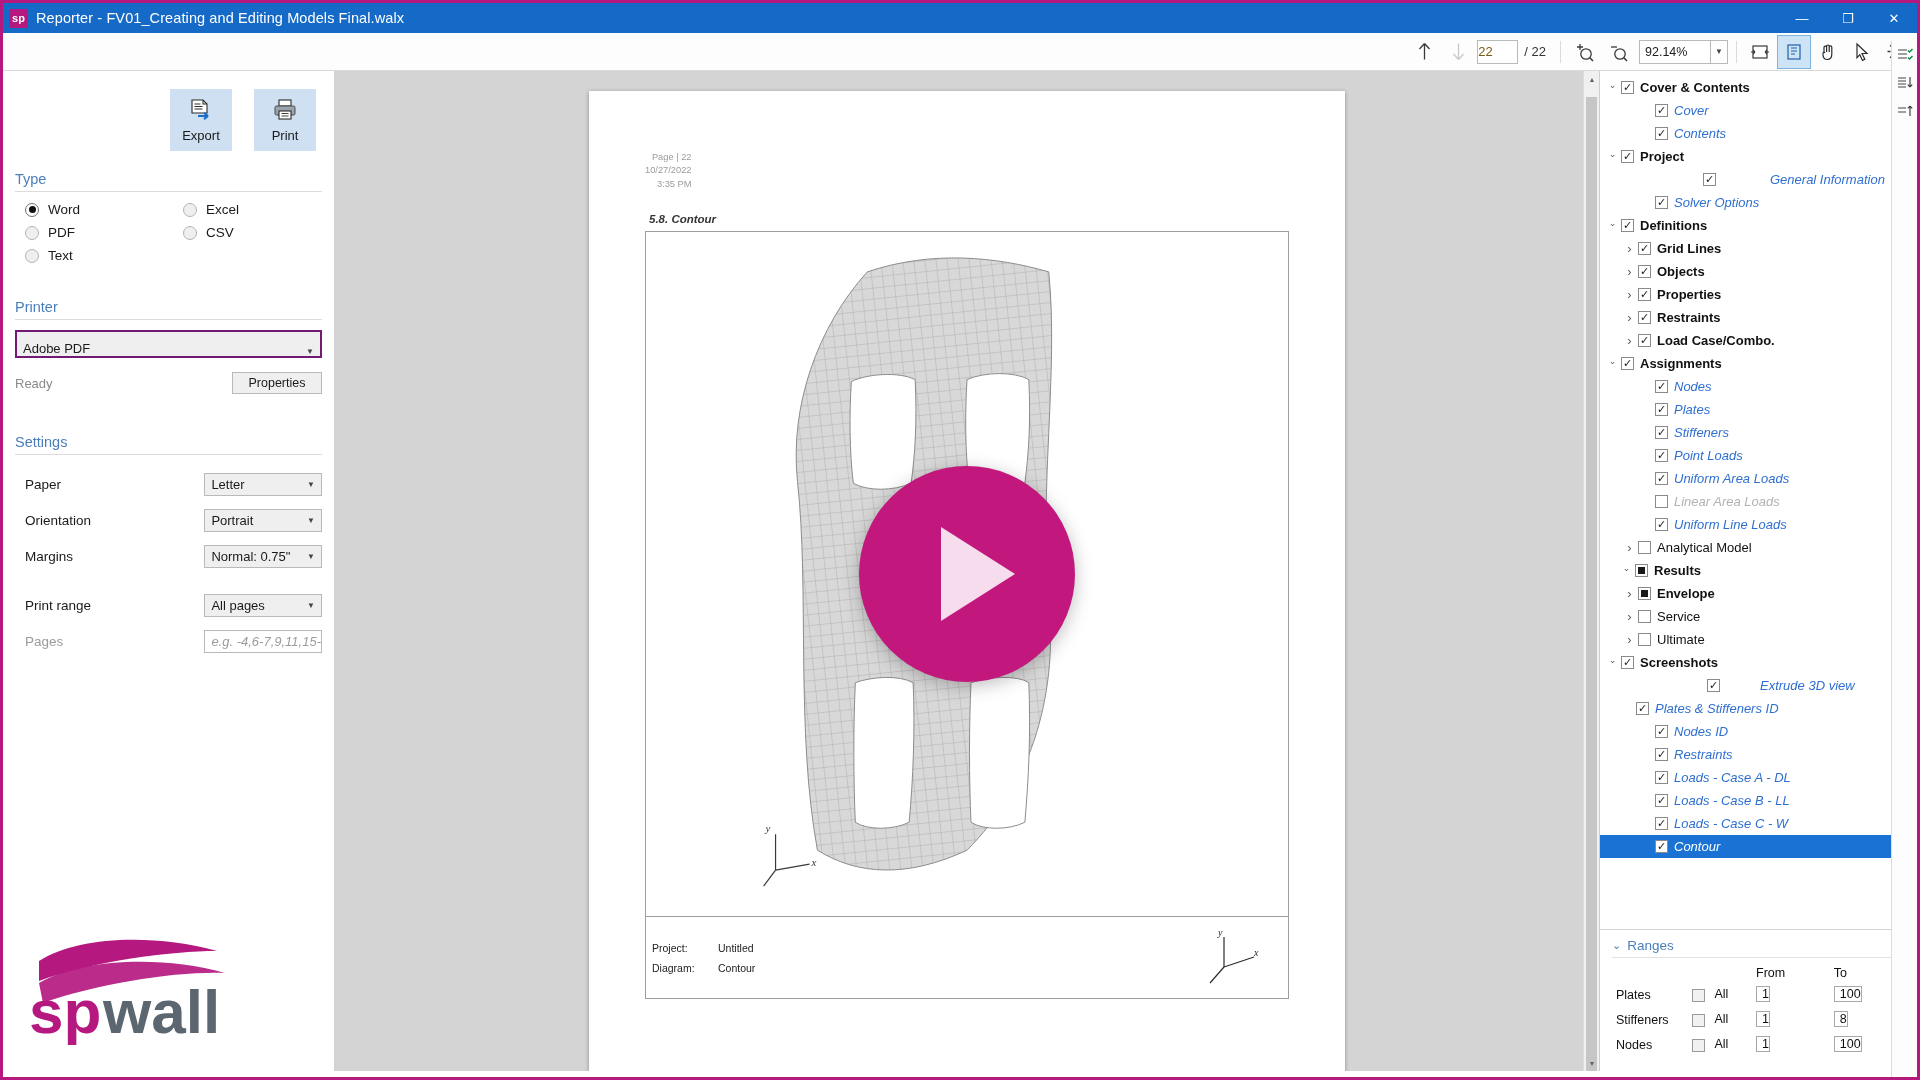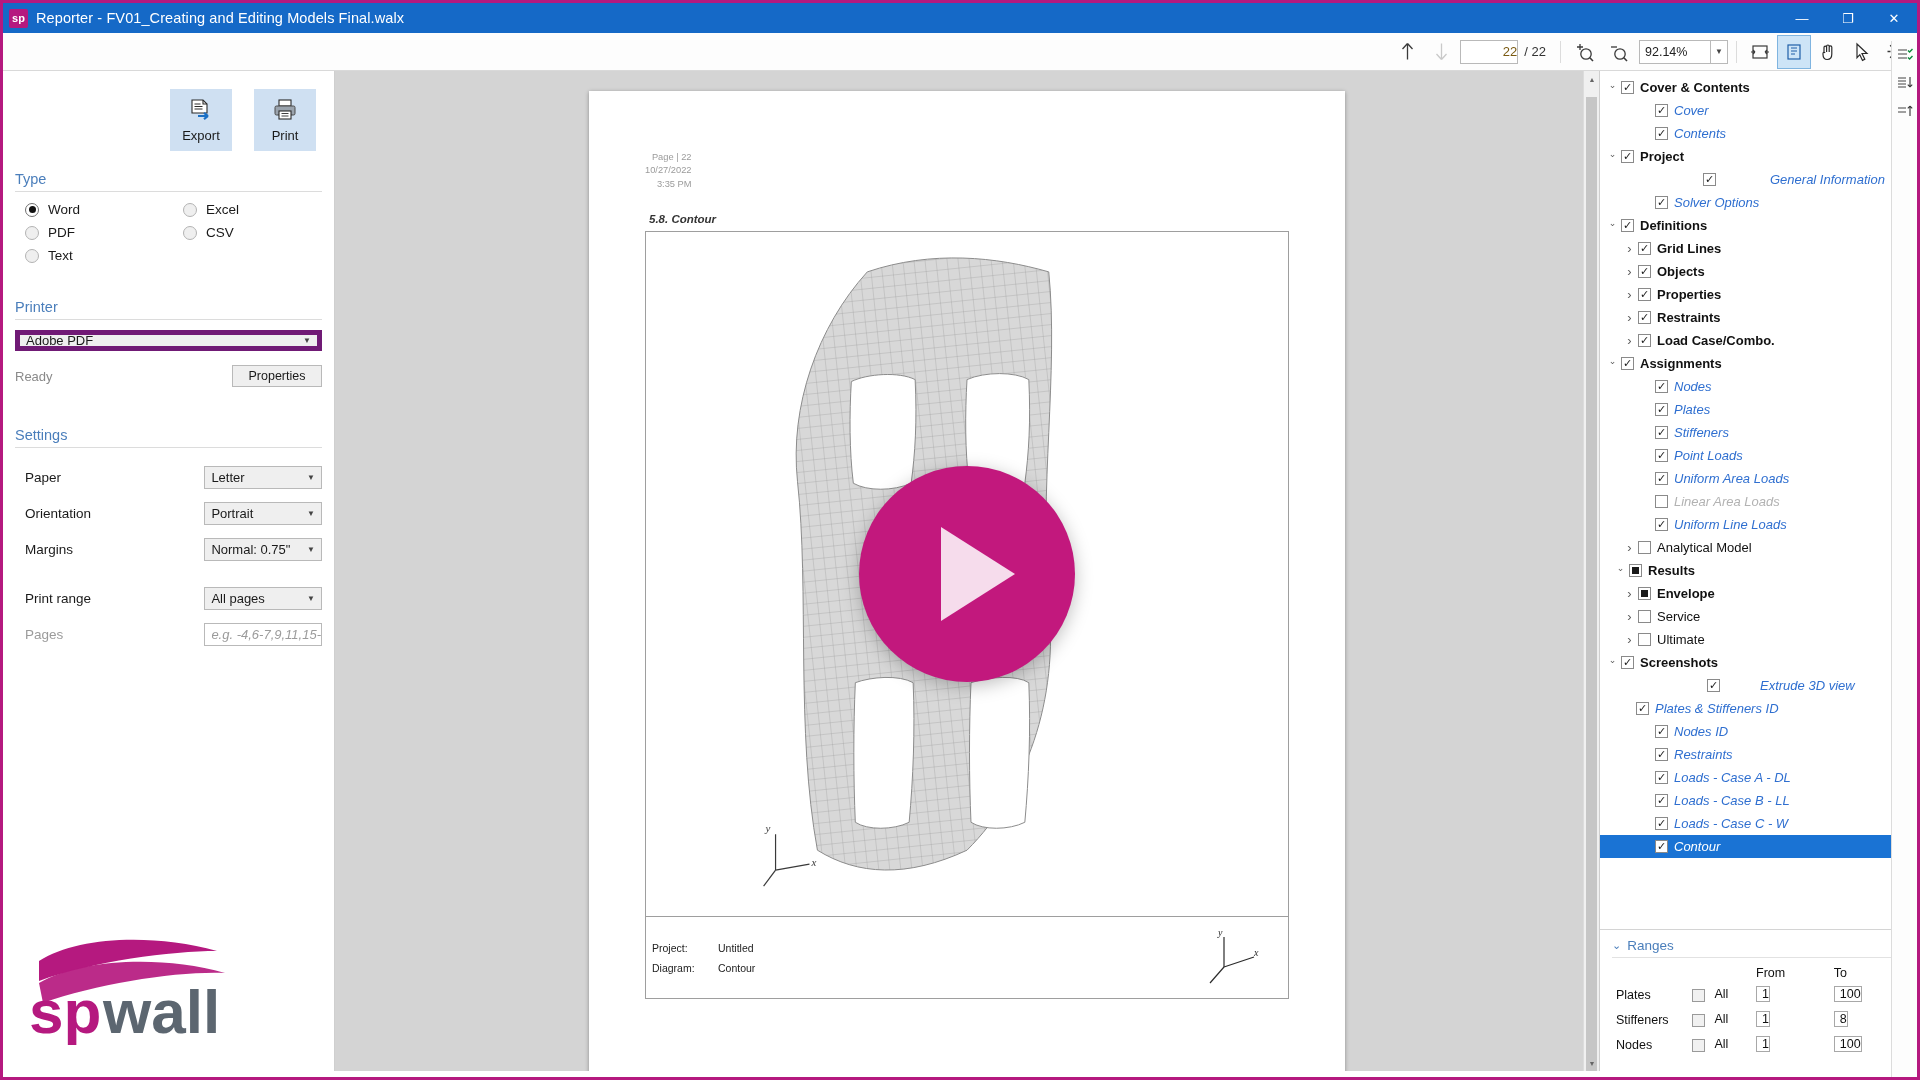--- a/index.html
+++ b/index.html
@@ -39,22 +39,22 @@
     display: flex; align-items: center; justify-content: flex-end;
     padding-right: 4px;
   }
   .tb-icon {
     width: 34px; height: 34px; display: flex; align-items: center;
     justify-content: center; color: #3a3a3a;
   }
   .tb-icon.disabled { color: #c9c9c9; }
   .tb-icon.active { background: #cde4f7; border: 1px solid #7fb4e0; }
   .page-num {
-    width: 58px; height: 24px; border: 1px solid #b9b9b9; background: #fff;
-    font-size: 13px; color: #7a5a12; text-align: right; line-height: 22px;
+    width: 41px; height: 24px; border: 1px solid #b9b9b9; background: #fff;
+    font-size: 13px; color: #7a5a12; text-align: left; line-height: 22px;
     margin: 16px 2px;
   }
   .page-total { font-size: 13px; color: #333; margin: 0 8px 0 4px; }
   .tb-sep { width: 1px; height: 22px; background: #dcdcdc; margin: 0 6px; }
   .zoom-box {
     width: 72px; height: 24px; border: 1px solid #b9b9b9; background: #fff;
     font-size: 12.5px; color: #222; line-height: 22px; padding-left: 5px;
     display: flex; align-items: center;
   }
   .zoom-caret {
@@ -85,22 +85,22 @@
   .radio-grid { display: grid; grid-template-columns: 158px 1fr; row-gap: 8px; padding-left: 10px; }
   .radio-row { display: flex; align-items: center; gap: 9px; font-size: 13.5px; color: #1a1a1a; }
   .radio {
     width: 14px; height: 14px; border-radius: 50%;
     border: 1px solid #b3b3b3; background: #efefef;
     display: inline-flex; align-items: center; justify-content: center;
   }
   .radio.checked { background: #fff; border: 1px solid #6f6f6f; }
   .radio.checked::after { content: ""; width: 7px; height: 7px; border-radius: 50%; background: #111; }
   .printer-select {
-    height: 21px; border: 5px solid #701a75; background: #efefef;
-    display: flex; align-items: center; padding-left: 6px;
+    height: 28px; border: 2px solid #701a75; background: #efefef;
+    display: flex; align-items: flex-end; padding-left: 6px;
     font-size: 13px; color: #1a1a1a; margin: 4px 0 0 0; position: relative;
   }
   .sel-caret { margin-left: auto; margin-right: 6px; font-size: 8px; color: #444; }
   .printer-row { display: flex; align-items: center; margin-top: 14px; }
   .ready-txt { font-size: 13px; color: #8a8a8a; }
   .props-btn {
     margin-left: auto; width: 90px; height: 22px; background: #efefef;
     border: 1px solid #b9b9b9; font-size: 12.5px; color: #1a1a1a;
     display: flex; align-items: center; justify-content: center;
   }
@@ -557,21 +557,21 @@
           <div class="tree-row" style="padding-left: 38px;">
             <span class="chev "></span>
             <span class="cb checked"></span>
             <span class="t-label link">Uniform Line Loads</span>
           </div>
           <div class="tree-row" style="padding-left: 21px;">
             <span class="chev right"></span>
             <span class="cb empty"></span>
             <span class="t-label plain">Analytical Model</span>
           </div>
-          <div class="tree-row" style="padding-left: 12px;">
+          <div class="tree-row" style="padding-left: 18px;">
             <span class="chev down"></span>
             <span class="cb square"></span>
             <span class="t-label bold">Results</span>
           </div>
           <div class="tree-row" style="padding-left: 21px;">
             <span class="chev right"></span>
             <span class="cb square"></span>
             <span class="t-label bold">Envelope</span>
           </div>
           <div class="tree-row" style="padding-left: 21px;">

